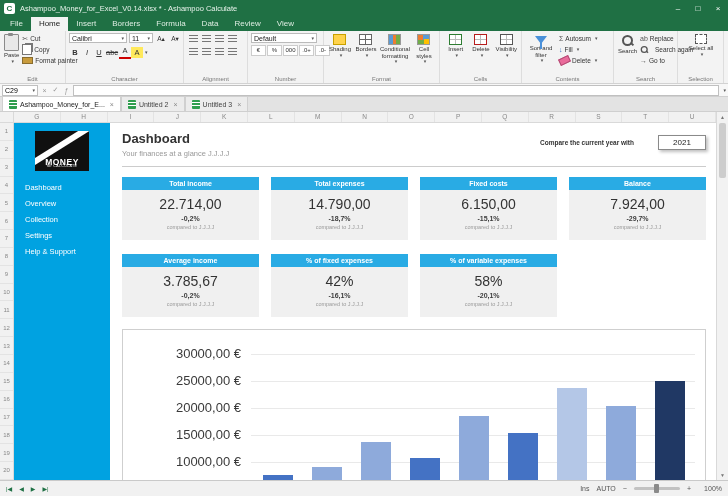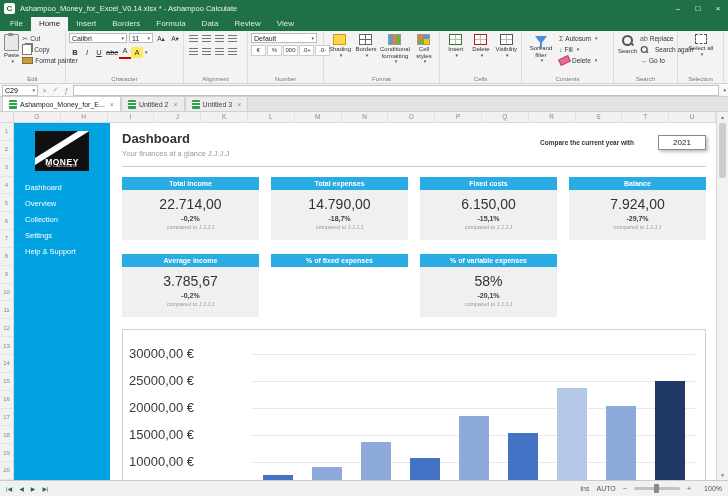--- a/index.html
+++ b/index.html
@@ -119,21 +119,21 @@
   .year-box{width:46px;height:13px;border:1px solid #8a8a8a;background:#fff;box-shadow:2px 2px 3px rgba(0,0,0,.25);font-size:8px;color:#222;text-align:center;line-height:13px;}
   .dash-divider{border-bottom:1px solid #ccc;margin-top:8px;}
   .cards-grid{display:grid;grid-template-columns:repeat(4,1fr);column-gap:12px;row-gap:14px;margin-top:10px;}
   .card-head{height:13px;background:#29abe4;color:#fff;font-size:7px;font-weight:bold;text-align:center;line-height:13px;overflow:hidden;}
   .card-body{background:#f0f0f0;text-align:center;padding-top:6px;height:50px;box-sizing:border-box;}
   .card-value{font-size:14px;color:#333;}
   .card-delta{font-size:7px;font-weight:bold;color:#3d3d3d;margin-top:3px;}
   .card-note{font-size:5.5px;color:#9a9a9a;margin-top:2px;}
   .chart-box{position:relative;margin-top:12px;border:1px solid #cfcfcf;height:300px;background:#fff;overflow:hidden;}
   .gridline{position:absolute;left:128px;right:10px;height:1px;background:#e9e9e9;}
-  .tick-label{position:absolute;left:6px;width:112px;font-size:13px;color:#3a3a3a;}
+  .tick-label{position:absolute;left:6px;width:112px;text-align:right;font-size:13px;color:#3a3a3a;}
   .bar{position:absolute;width:30px;}
 
   
   .sbar{position:absolute;bottom:0;left:0;right:0;height:16px;background:#f1f1f1;border-top:1px solid #c9c9c9;display:flex;align-items:center;padding:0 6px;gap:7px;box-sizing:border-box;font-size:7px;color:#555;}
   .nav-ic{color:#1f7044;font-size:6px;}
   .sbar-spacer{flex:1;}
   .slider-track{width:46px;height:3px;background:#c2c2c2;position:relative;border-radius:2px;}
   .slider-thumb{position:absolute;left:20px;top:-3px;width:5px;height:9px;background:#8a8a8a;border-radius:1px;}
   .zoom-txt{width:24px;text-align:right;}
 </style>
@@ -499,20 +499,25 @@
             <div class="card">
               <div class="card-head">Average income</div>
               <div class="card-body">
                 <div class="card-value">3.785,67</div>
                 <div class="card-delta">-0,2%</div>
                 <div class="card-note">compared to J.J.J.J</div>
               </div>
             </div>
             <div class="card">
               <div class="card-head">% of fixed expenses</div>
+              <div class="card-body">
+                <div class="card-value">42%</div>
+                <div class="card-delta">-16,1%</div>
+                <div class="card-note">compared to J.J.J.J</div>
+              </div>
             </div>
             <div class="card">
               <div class="card-head">% of variable expenses</div>
               <div class="card-body">
                 <div class="card-value">58%</div>
                 <div class="card-delta">-20,1%</div>
                 <div class="card-note">compared to J.J.J.J</div>
               </div>
             </div>
           </div>

